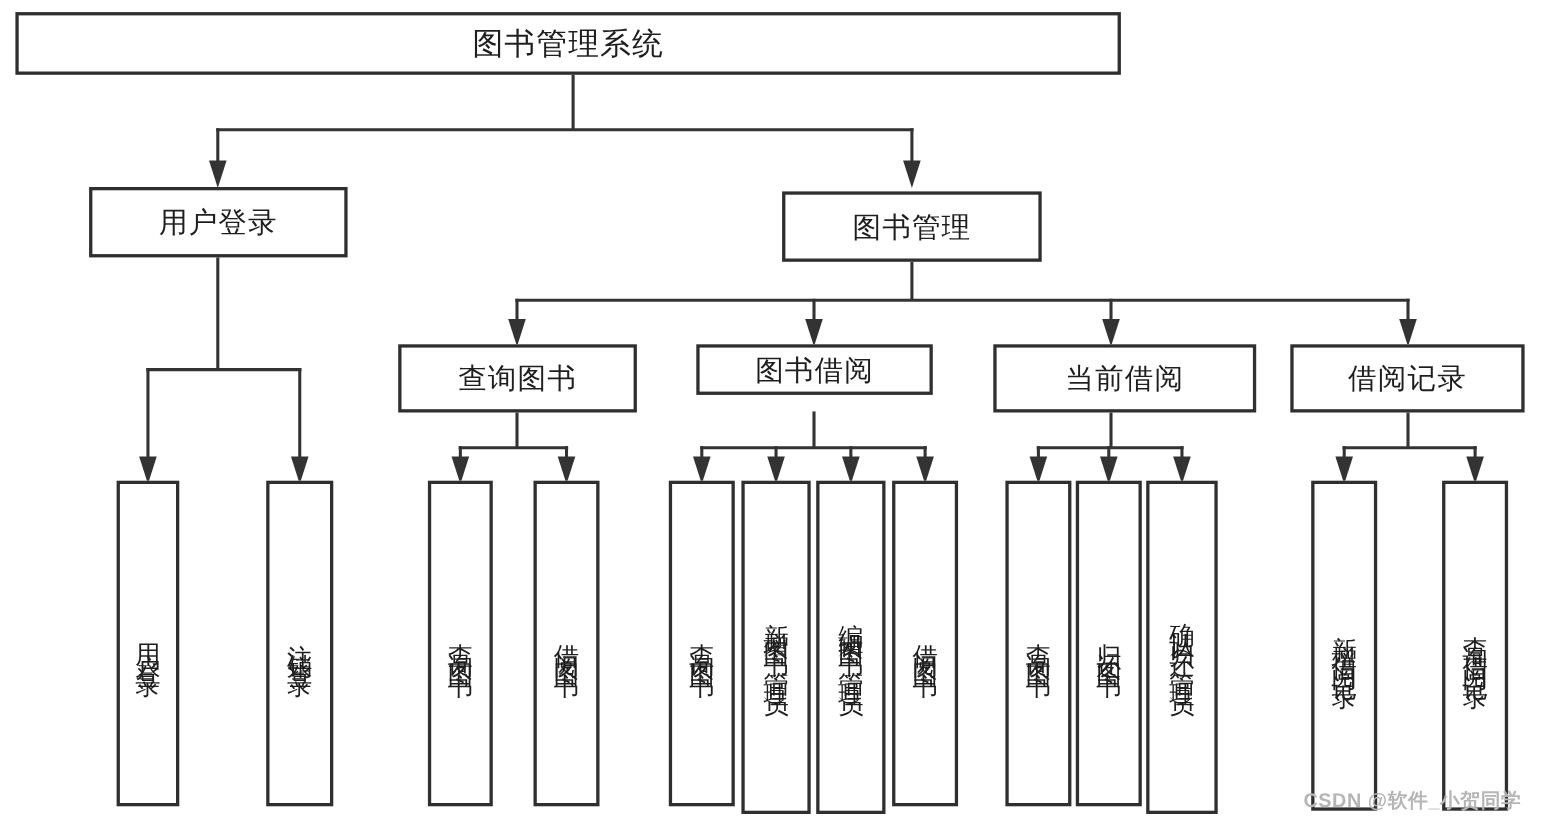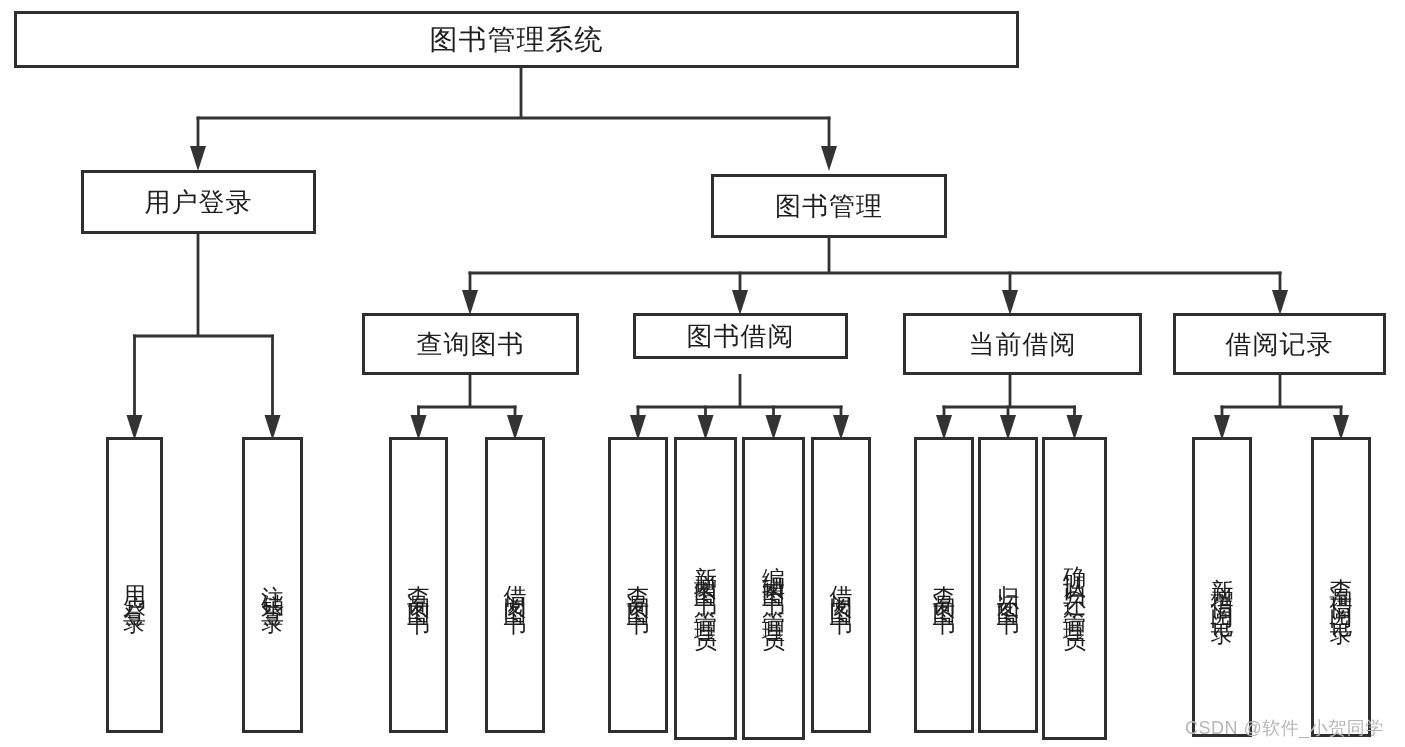--- a/index.html
+++ b/index.html
@@ -59,20 +59,21 @@
     line-height: 1;
   }
   #watermark {
     position: absolute;
     left: 1185px;
     top: 716px;
     font-size: 18px;
     color: #b6b6b6;
     letter-spacing: 0.5px;
     white-space: nowrap;
+    font-weight: bold;
   }
 </style>
 </head>
 <body>
 
 <div id="canvas">
 
   <svg id="connectors" viewBox="0 0 1405 747" xmlns="http://www.w3.org/2000/svg">
 
     <line x1="521" y1="67" x2="521" y2="118"></line>

